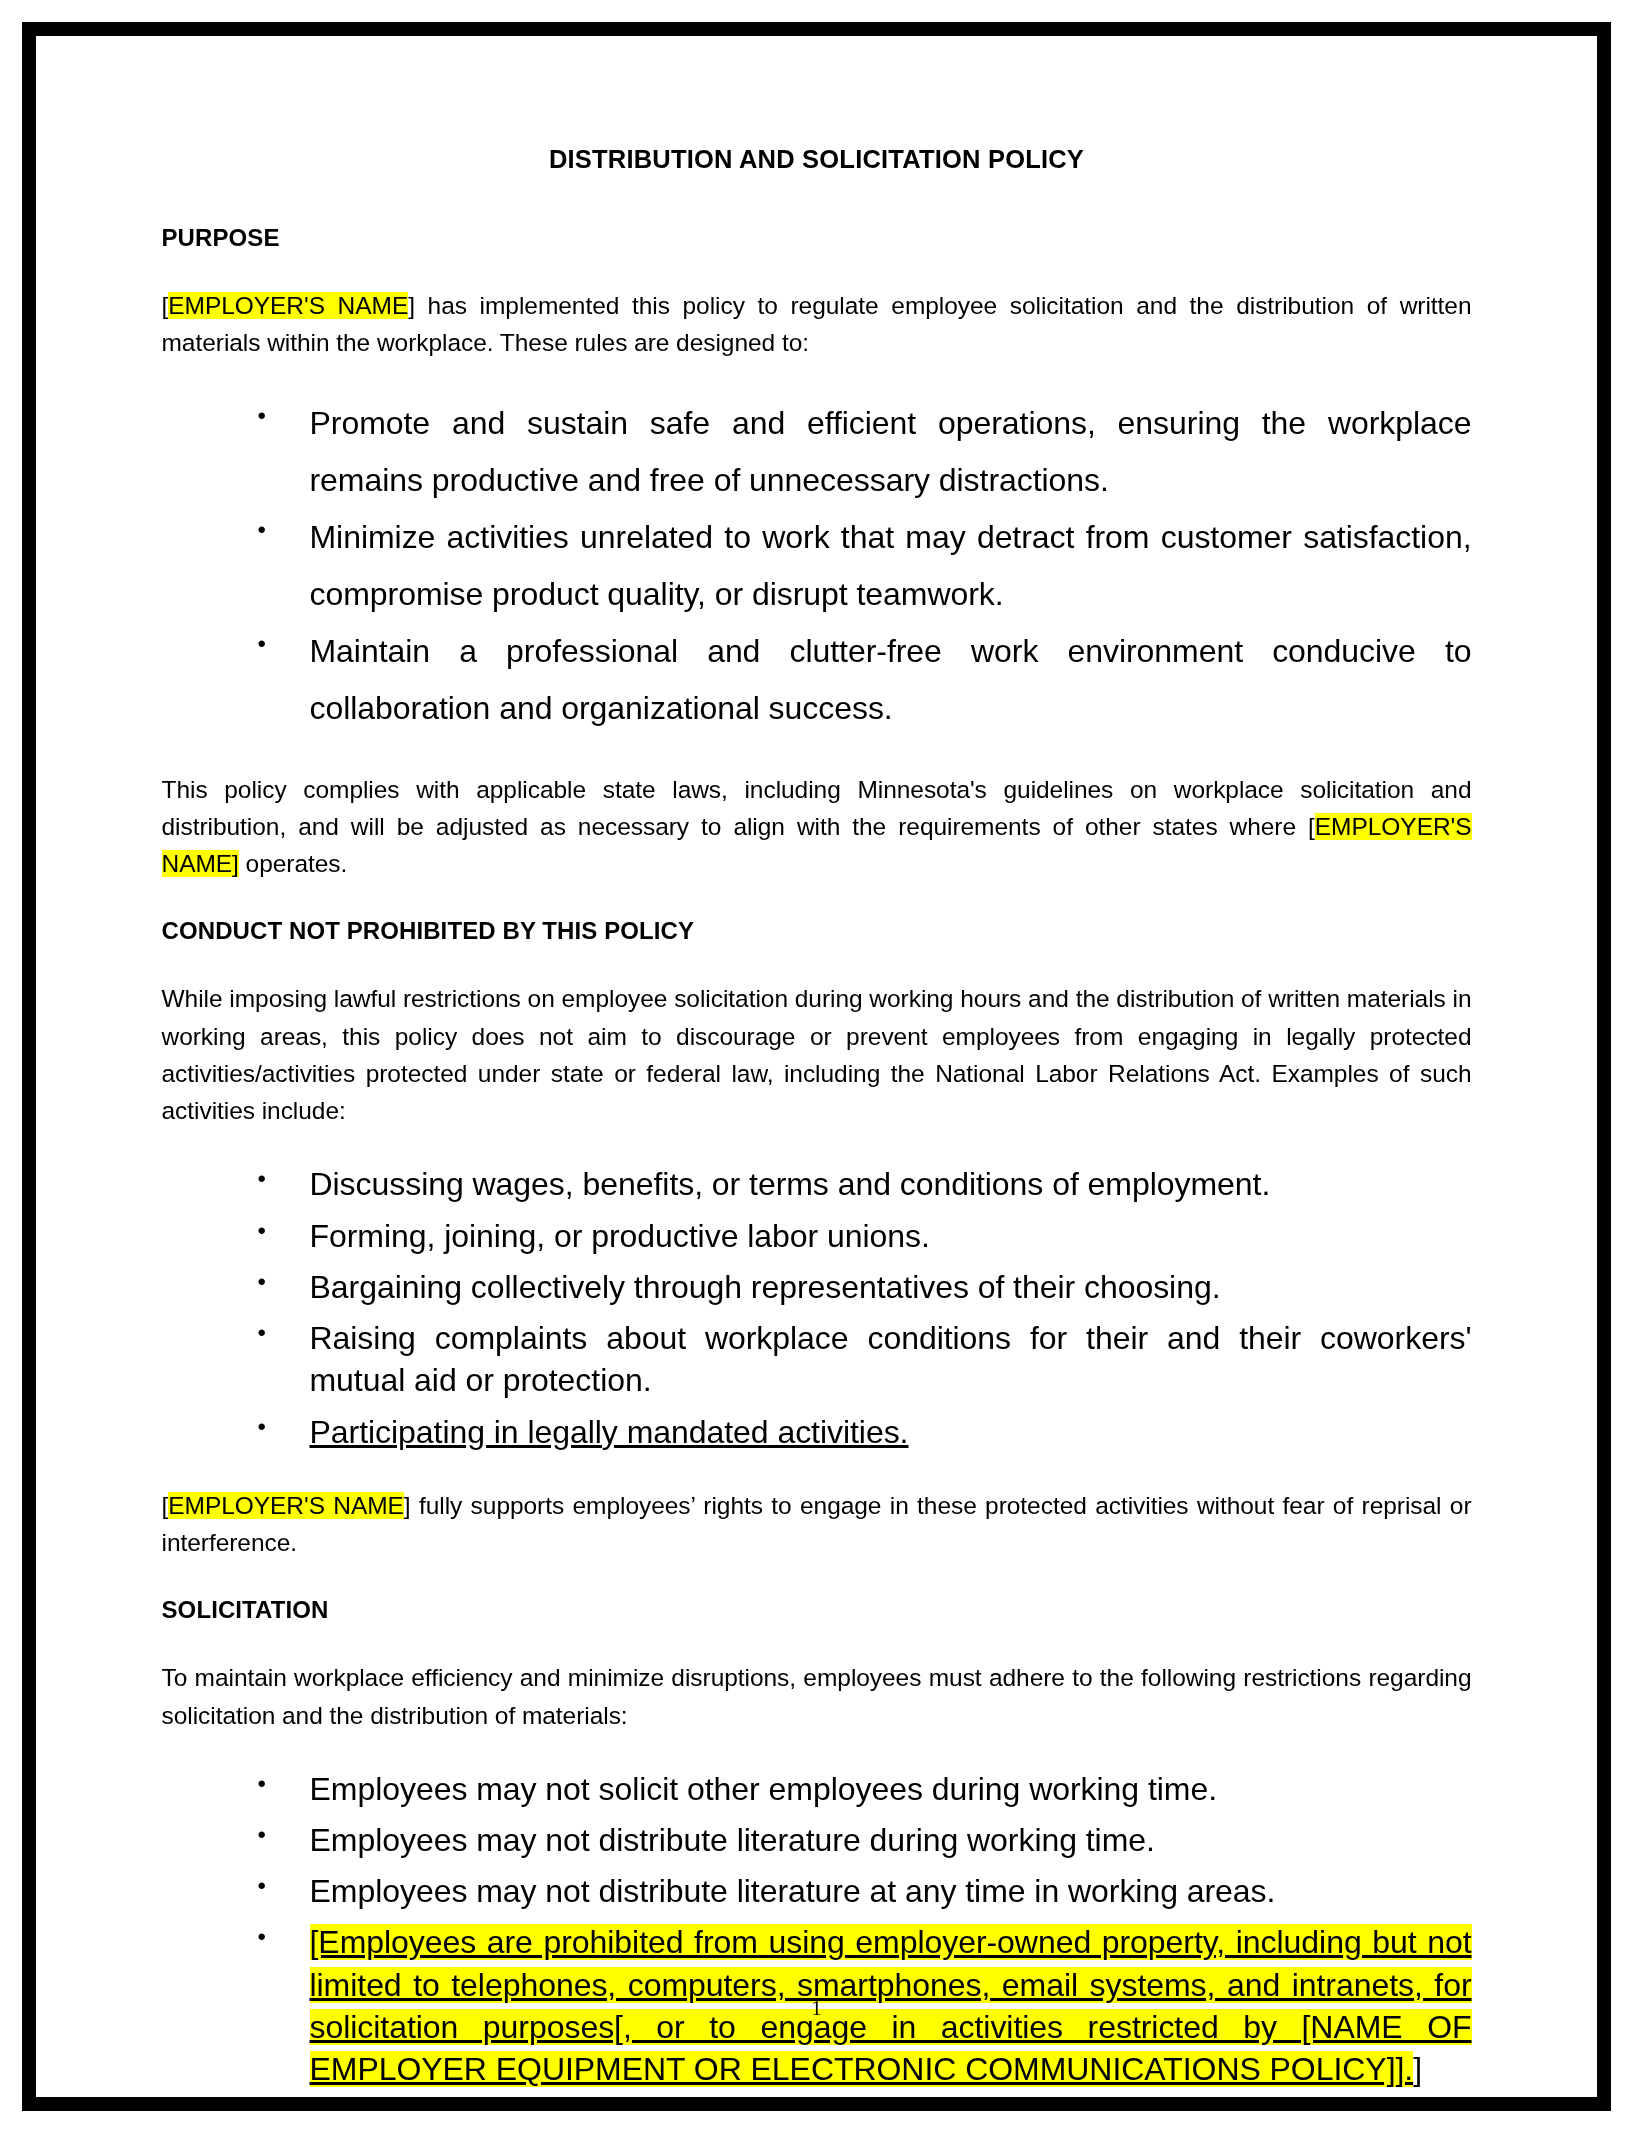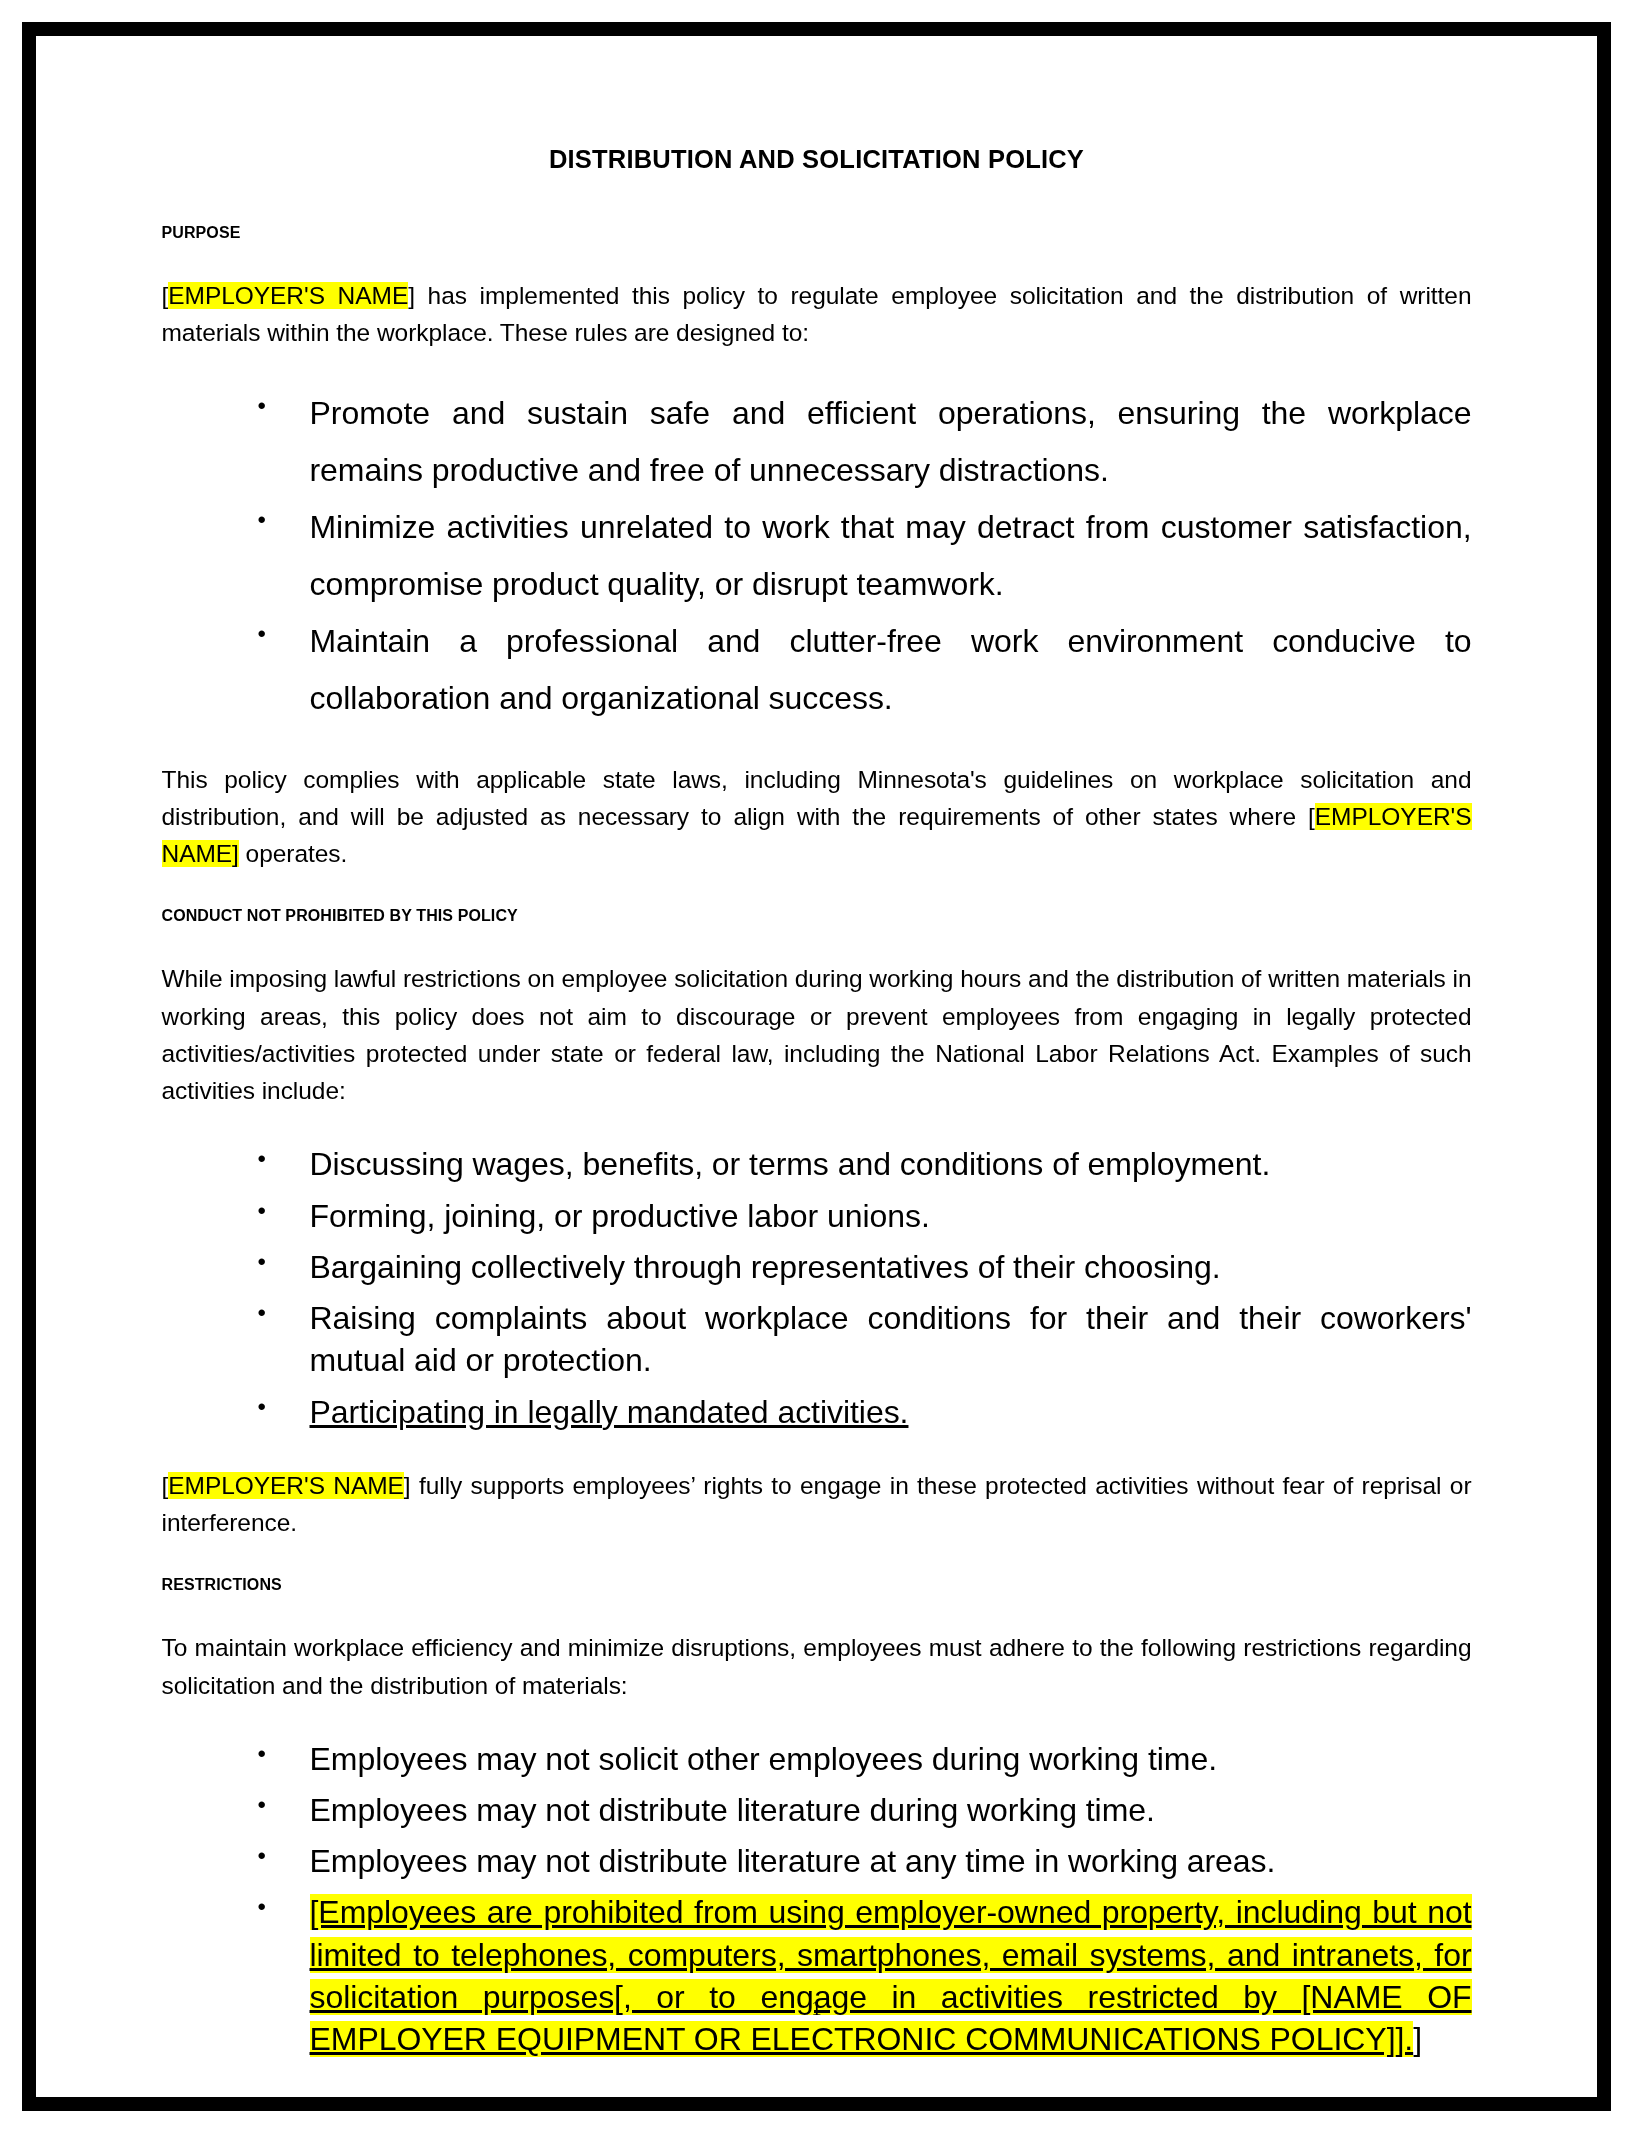--- a/index.html
+++ b/index.html
@@ -43,21 +43,21 @@
     text-align: center;
     font-weight: bold;
     font-size: 25.5px;
     letter-spacing: 0.2px;
     margin: 0 0 48px 0;
     line-height: 1.2;
   }
 
   .section-heading {
     font-weight: bold;
-    font-size: 16px;
+    font-size: 24px;
     margin: 0 0 34px 0;
     line-height: 1.25;
     letter-spacing: 0.1px;
   }
 
   p.para {
     font-size: 24.5px;
     line-height: 1.52;
     text-align: justify;
     margin: 0 0 34px 0;
@@ -145,21 +145,21 @@
         <ul class="bullets tight">
           <li>Discussing wages, benefits, or terms and conditions of employment.</li>
           <li>Forming, joining, or productive labor unions.</li>
           <li>Bargaining collectively through representatives of their choosing.</li>
           <li>Raising complaints about workplace conditions for their and their coworkers' mutual aid or protection.</li>
           <li>Participating in legally mandated activities.</li>
         </ul>
 
         <p class="para"><span>[</span><span class="hl">EMPLOYER'S NAME</span><span>]</span><span> fully supports employees’ rights to engage in these protected activities without fear of reprisal or interference.</span></p>
 
-        <div class="section-heading">RESTRICTIONS</div>
+        <div class="section-heading">SOLICITATION</div>
 
         <p class="para">To maintain workplace efficiency and minimize disruptions, employees must adhere to the following restrictions regarding solicitation and the distribution of materials:</p>
 
         <ul class="bullets tight">
           <li class="nojustify">Employees may not solicit other employees during working time.</li>
           <li class="nojustify">Employees may not distribute literature during working time.</li>
           <li class="nojustify">Employees may not distribute literature at any time in working areas.</li>
           <li><span class="hl">[Employees are prohibited from using employer-owned property, including but not limited to telephones, computers, smartphones, email systems, and intranets, for solicitation purposes[, or to engage in activities restricted by [NAME OF EMPLOYER EQUIPMENT OR ELECTRONIC COMMUNICATIONS POLICY]].</span><span>]</span></li>
         </ul>
 

